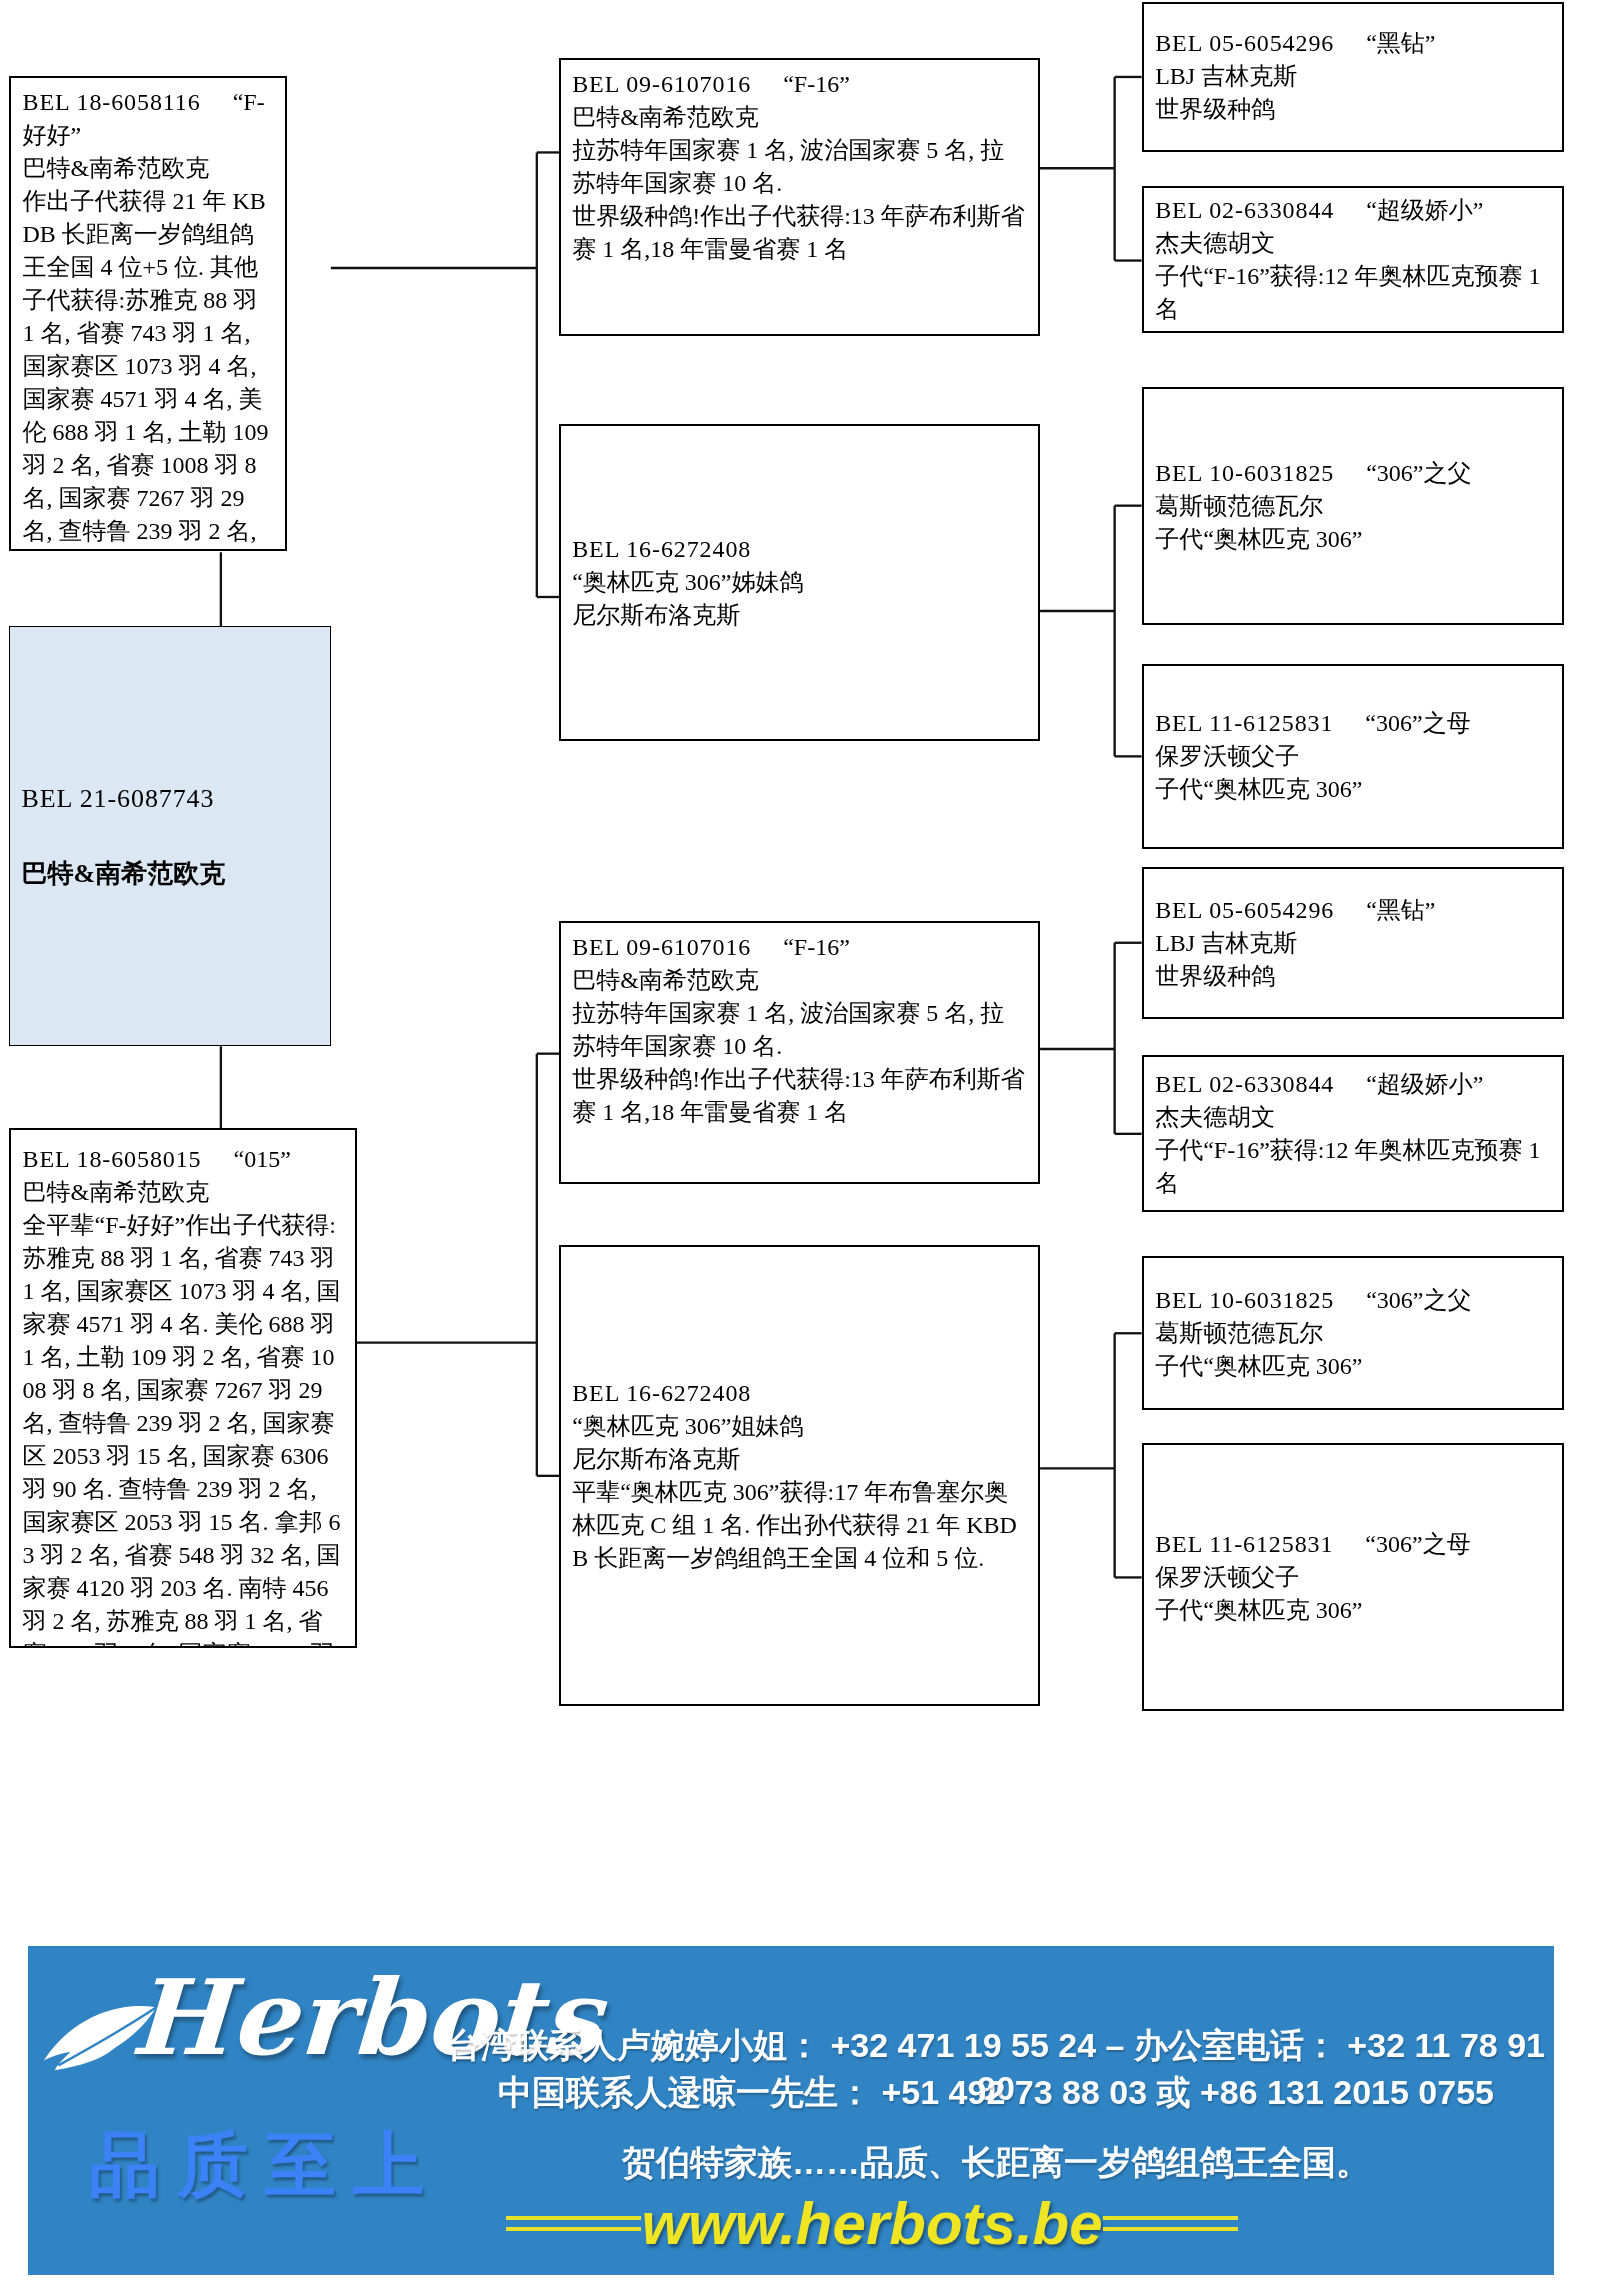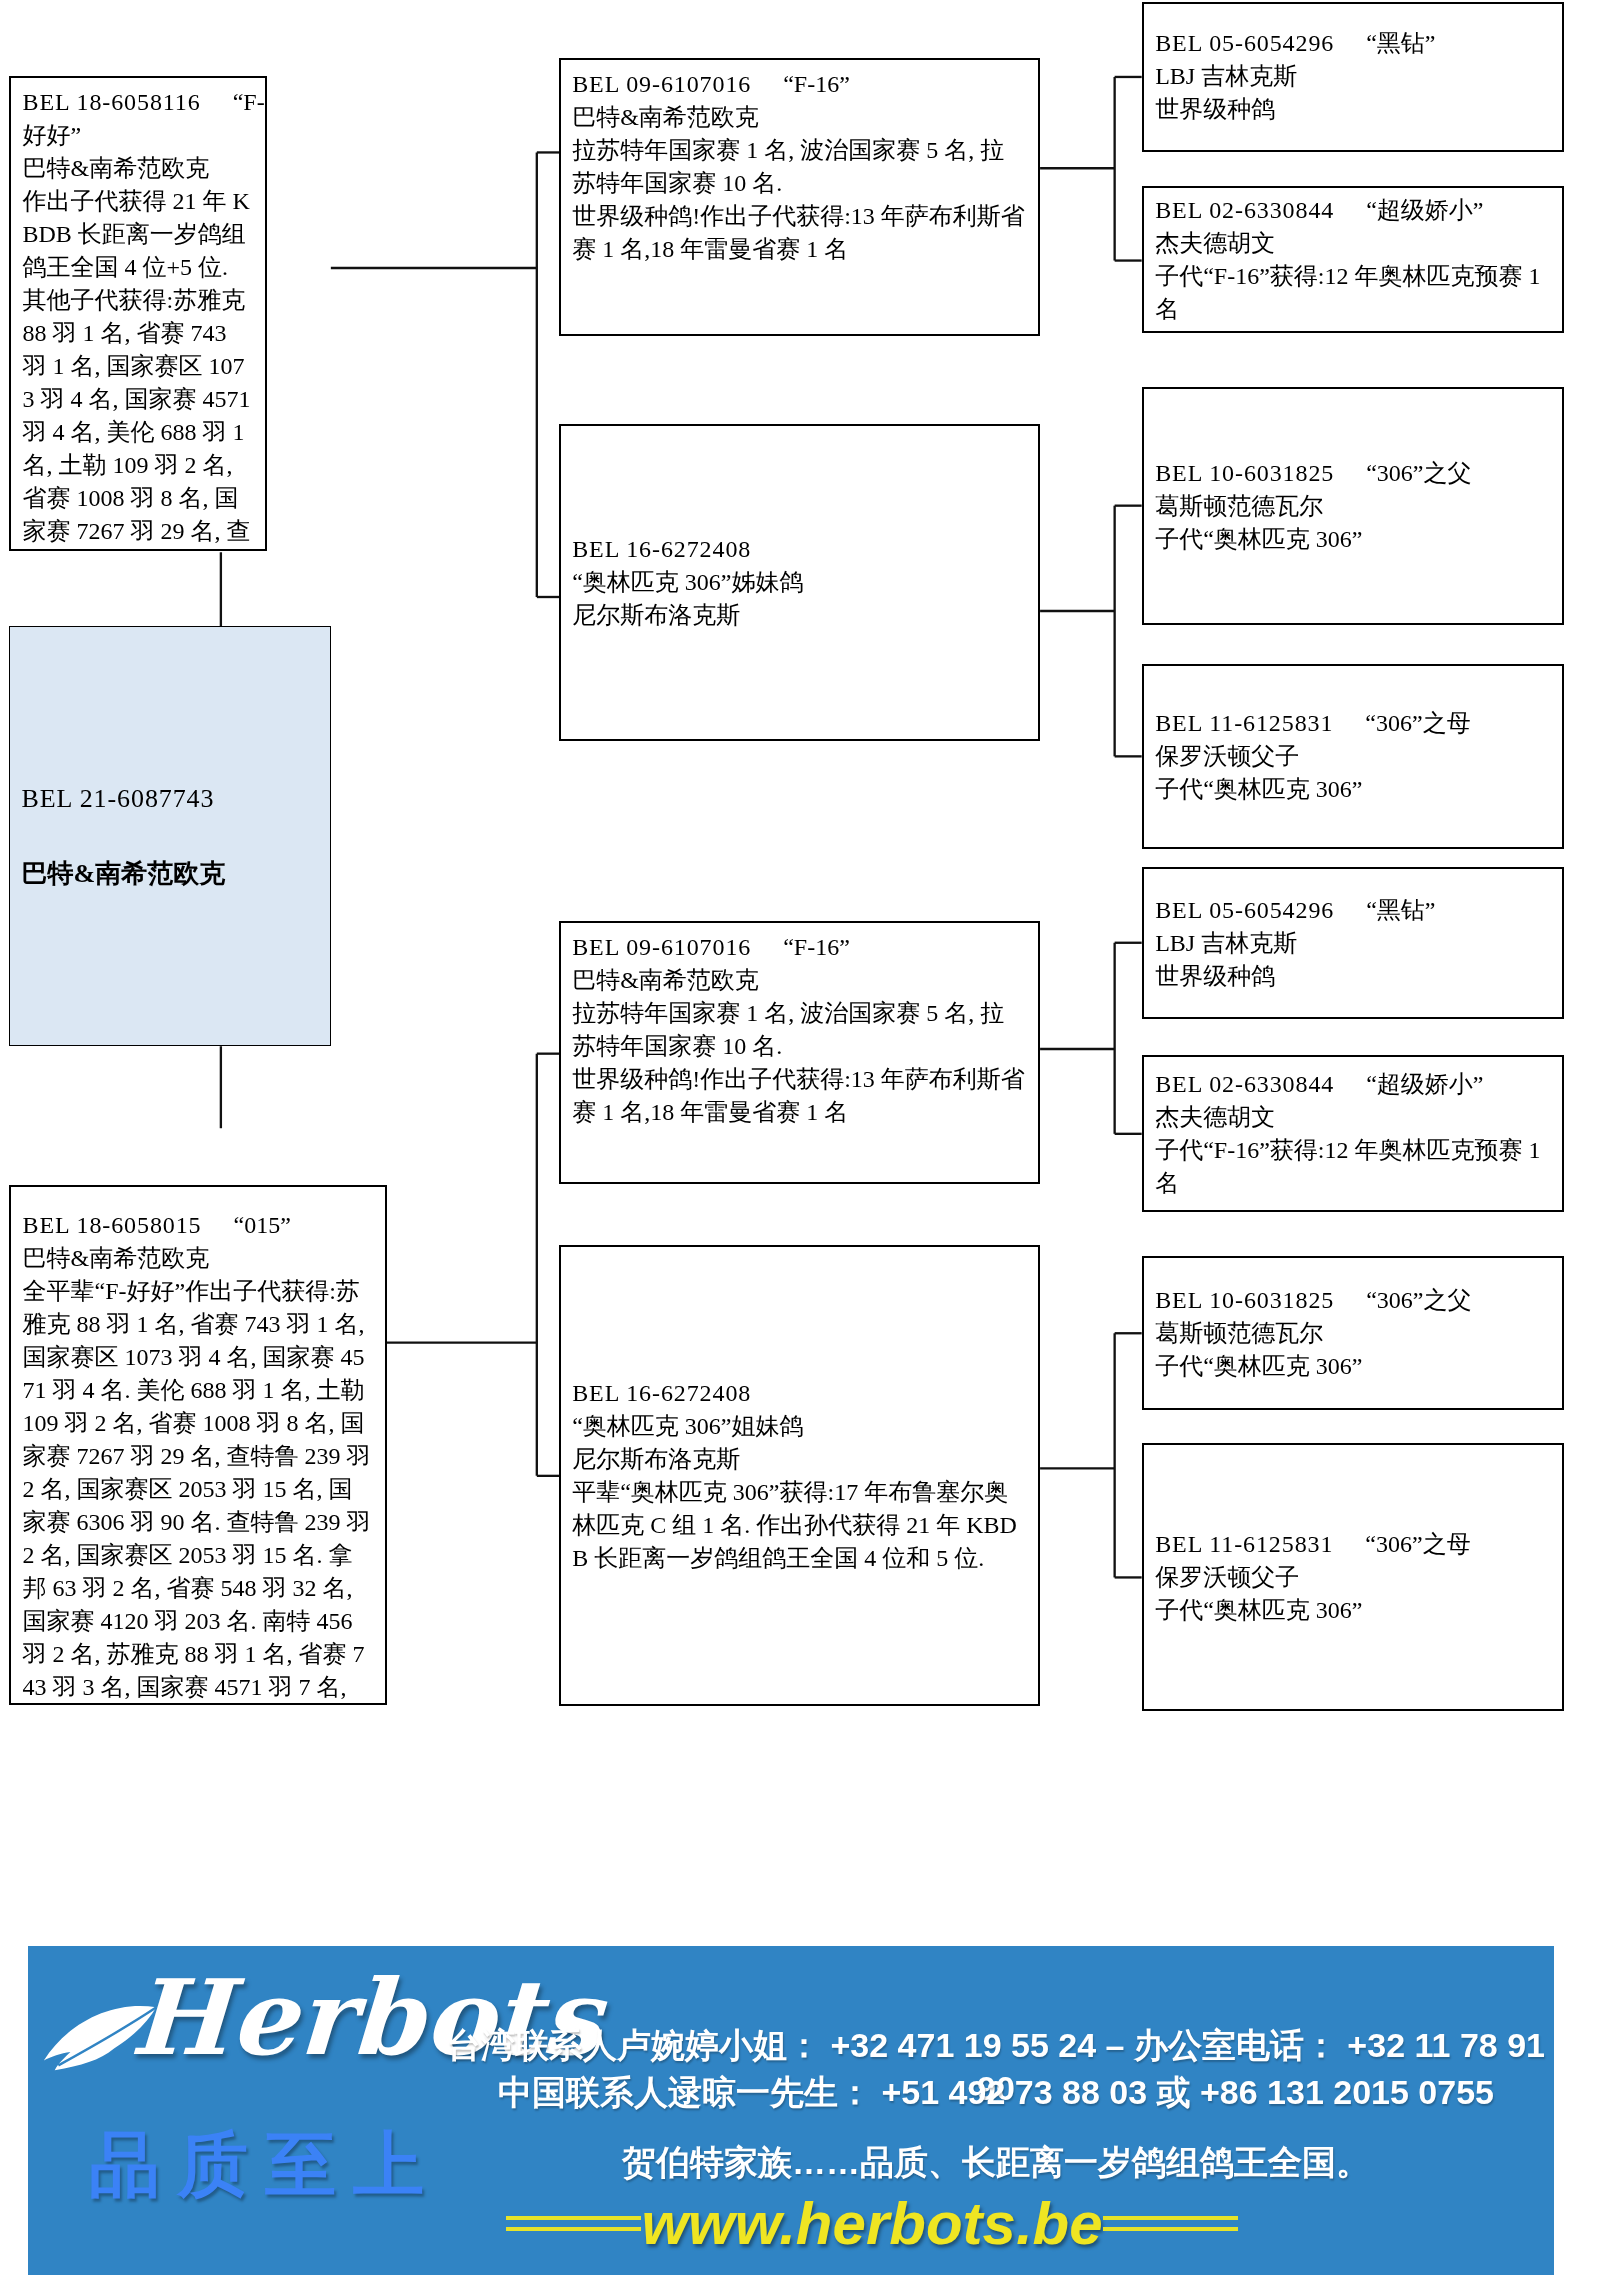--- a/index.html
+++ b/index.html
@@ -70,32 +70,32 @@
       <line x1="1196" y1="1011" x2="1196" y2="1216"></line>
       <line x1="1196" y1="1011" x2="1225" y2="1011"></line>
       <line x1="1196" y1="1216" x2="1225" y2="1216"></line>
       <line x1="1116" y1="1575" x2="1196" y2="1575"></line>
       <line x1="1196" y1="1430" x2="1196" y2="1692"></line>
       <line x1="1196" y1="1430" x2="1225" y2="1430"></line>
       <line x1="1196" y1="1692" x2="1225" y2="1692"></line>
     </g>
   </svg>
 
-  <div class="box" style="left:9.3px;top:76px;width:258px;height:475px">
+  <div class="box" style="left:9.3px;top:76px;width:278px;height:475px">
     <div><span class="ring">BEL 18-6058116</span><span class="bname">“F-好好”</span></div>
     <div>巴特&amp;南希范欧克</div>
     <div class="body">作出子代获得 21 年 KBDB 长距离一岁鸽组鸽王全国 4 位+5 位. 其他子代获得:苏雅克 88 羽 1 名, 省赛 743 羽 1 名, 国家赛区 1073 羽 4 名, 国家赛 4571 羽 4 名, 美伦 688 羽 1 名, 土勒 109 羽 2 名, 省赛 1008 羽 8 名, 国家赛 7267 羽 29 名, 查特鲁 239 羽 2 名, 国家赛区 2053 羽 15 名, 国家赛 6306 羽 90 名, 拿邦 63 羽 2 名, 省赛 548 羽 32 名, 国家赛 4120 羽 203 名, 南特 456 羽 2 名, 苏雅克 88 羽 3 名, 省赛 743 羽 3 名, 国家赛 4571 羽 7 名</div>
   </div>
 
   <div class="box blue center" style="left:9.3px;top:626px;width:322px;height:420px">
     <div class="ring">BEL 21-6087743</div>
     <div class="fbold">巴特&amp;南希范欧克</div>
   </div>
 
-  <div class="box" style="left:9.3px;top:1185px;width:378px;height:520px;padding-top:22px">
+  <div class="box" style="left:9.3px;top:1128px;width:348px;height:520px;padding-top:13px">
     <div><span class="ring">BEL 18-6058015</span><span class="bname">“015”</span></div>
     <div>巴特&amp;南希范欧克</div>
     <div class="body">全平辈“F-好好”作出子代获得:苏雅克 88 羽 1 名, 省赛 743 羽 1 名, 国家赛区 1073 羽 4 名, 国家赛 4571 羽 4 名. 美伦 688 羽 1 名, 土勒 109 羽 2 名, 省赛 1008 羽 8 名, 国家赛 7267 羽 29 名, 查特鲁 239 羽 2 名, 国家赛区 2053 羽 15 名, 国家赛 6306 羽 90 名. 查特鲁 239 羽 2 名, 国家赛区 2053 羽 15 名. 拿邦 63 羽 2 名, 省赛 548 羽 32 名, 国家赛 4120 羽 203 名. 南特 456 羽 2 名, 苏雅克 88 羽 1 名, 省赛 743 羽 3 名, 国家赛 4571 羽 7 名, 土勒 109 羽 3 名, 省赛 1008 羽 9 名, 国家赛区 1760 羽 17 名</div>
   </div>
 
   <div class="box" style="left:559px;top:58px;width:481px;height:278px">
     <div><span class="ring">BEL 09-6107016</span><span class="bname">“F-16”</span></div>
     <div>巴特&amp;南希范欧克</div>
     <div class="body">拉苏特年国家赛 1 名, 波治国家赛 5 名, 拉苏特年国家赛 10 名.</div>
     <div class="body">世界级种鸽!作出子代获得:13 年萨布利斯省赛 1 名,18 年雷曼省赛 1 名</div>

